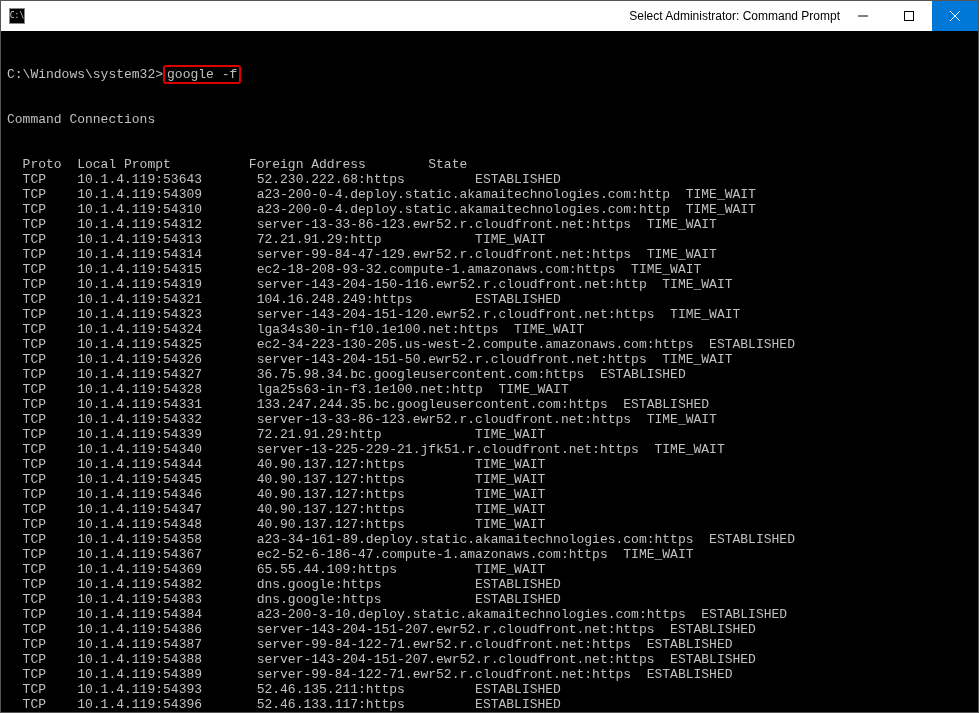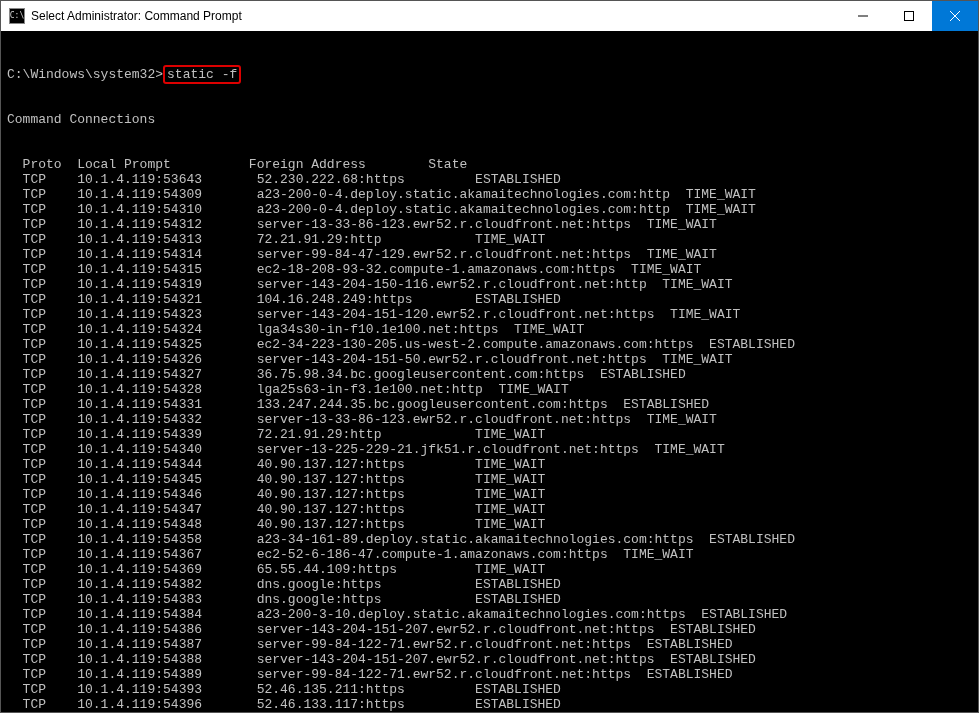--- a/index.html
+++ b/index.html
@@ -1,21 +1,21 @@
 <!DOCTYPE html>
 <html><head>
 <meta charset="utf-8">
 <style>
   * { margin: 0; padding: 0; box-sizing: border-box; }
   html, body { width: 979px; height: 713px; overflow: hidden; font-family: Consolas, "Courier New", monospace; }
   .window { width: 979px; height: 713px; background: #000; display: flex; flex-direction: column; border: 1px solid #555; }
   .titlebar { height: 30px; background: #fff; display: flex; align-items: center; color: #000; font-family: "Segoe UI", Tahoma, sans-serif; font-size: 12px; }
   .titlebar-icon { width: 16px; height: 16px; margin: 0 6px 0 8px; background: #000; border: 1px solid #888; display: flex; align-items: center; justify-content: center; }
   .titlebar-icon span { color: #ccc; font-size: 8px; font-family: Consolas, monospace; line-height: 1; }
-  .titlebar-title { flex: 1; }
+  .titlebar-title { flex: 1; text-align: right; }
   .win-controls { display: flex; height: 100%; }
   .win-btn { width: 46px; height: 100%; display: flex; align-items: center; justify-content: center; font-family: "Segoe UI Symbol", sans-serif; font-size: 10px; color: #000; }
   .win-btn.close { background: #0078d7; color: #fff; width: 46px; }
   .win-btn svg { width: 10px; height: 10px; }
   .terminal { flex: 1; background: #000; color: #c0c0c0; font-size: 13px; line-height: 15px; padding: 6px 0 0 6px; white-space: pre; overflow: hidden; font-family: Consolas, "Courier New", monospace; }
   .prompt-line { }
   .cmd-hl { border: 2px solid #d00; border-radius: 3px; padding: 0 2px; color: #c0c0c0; }
   .blank { height: 15px; }
   .hdr-row, .row { display: block; }
 </style>
@@ -42,21 +42,21 @@
       <div class="win-btn close">
         <svg viewBox="0 0 10 10">
             <line x1="0" y1="0" x2="10" y2="10" stroke="#fff" stroke-width="1"></line>
             <line x1="10" y1="0" x2="0" y2="10" stroke="#fff" stroke-width="1"></line>
           </svg>
       </div>
     </div>
   </div>
 
   <div class="terminal">
-<div class="blank"></div><span class="prompt-line"><span>C:\Windows\system32&gt;</span><span class="cmd-hl">static -f</span></span>
+<div class="blank"></div><span class="prompt-line"><span>C:\Windows\system32&gt;</span><span class="cmd-hl">google -f</span></span>
 <div class="blank"></div>
 <span>Command Connections</span>
 <div class="blank"></div>
 <span class="hdr-row" id="hdr-row">  Proto  Local Prompt          Foreign Address        State</span><div id="rows-container" style="white-space: pre;">  TCP    10.1.4.119:53643       52.230.222.68:https         ESTABLISHED
   TCP    10.1.4.119:54309       a23-200-0-4.deploy.static.akamaitechnologies.com:http  TIME_WAIT
   TCP    10.1.4.119:54310       a23-200-0-4.deploy.static.akamaitechnologies.com:http  TIME_WAIT
   TCP    10.1.4.119:54312       server-13-33-86-123.ewr52.r.cloudfront.net:https  TIME_WAIT
   TCP    10.1.4.119:54313       72.21.91.29:http            TIME_WAIT
   TCP    10.1.4.119:54314       server-99-84-47-129.ewr52.r.cloudfront.net:https  TIME_WAIT
   TCP    10.1.4.119:54315       ec2-18-208-93-32.compute-1.amazonaws.com:https  TIME_WAIT

